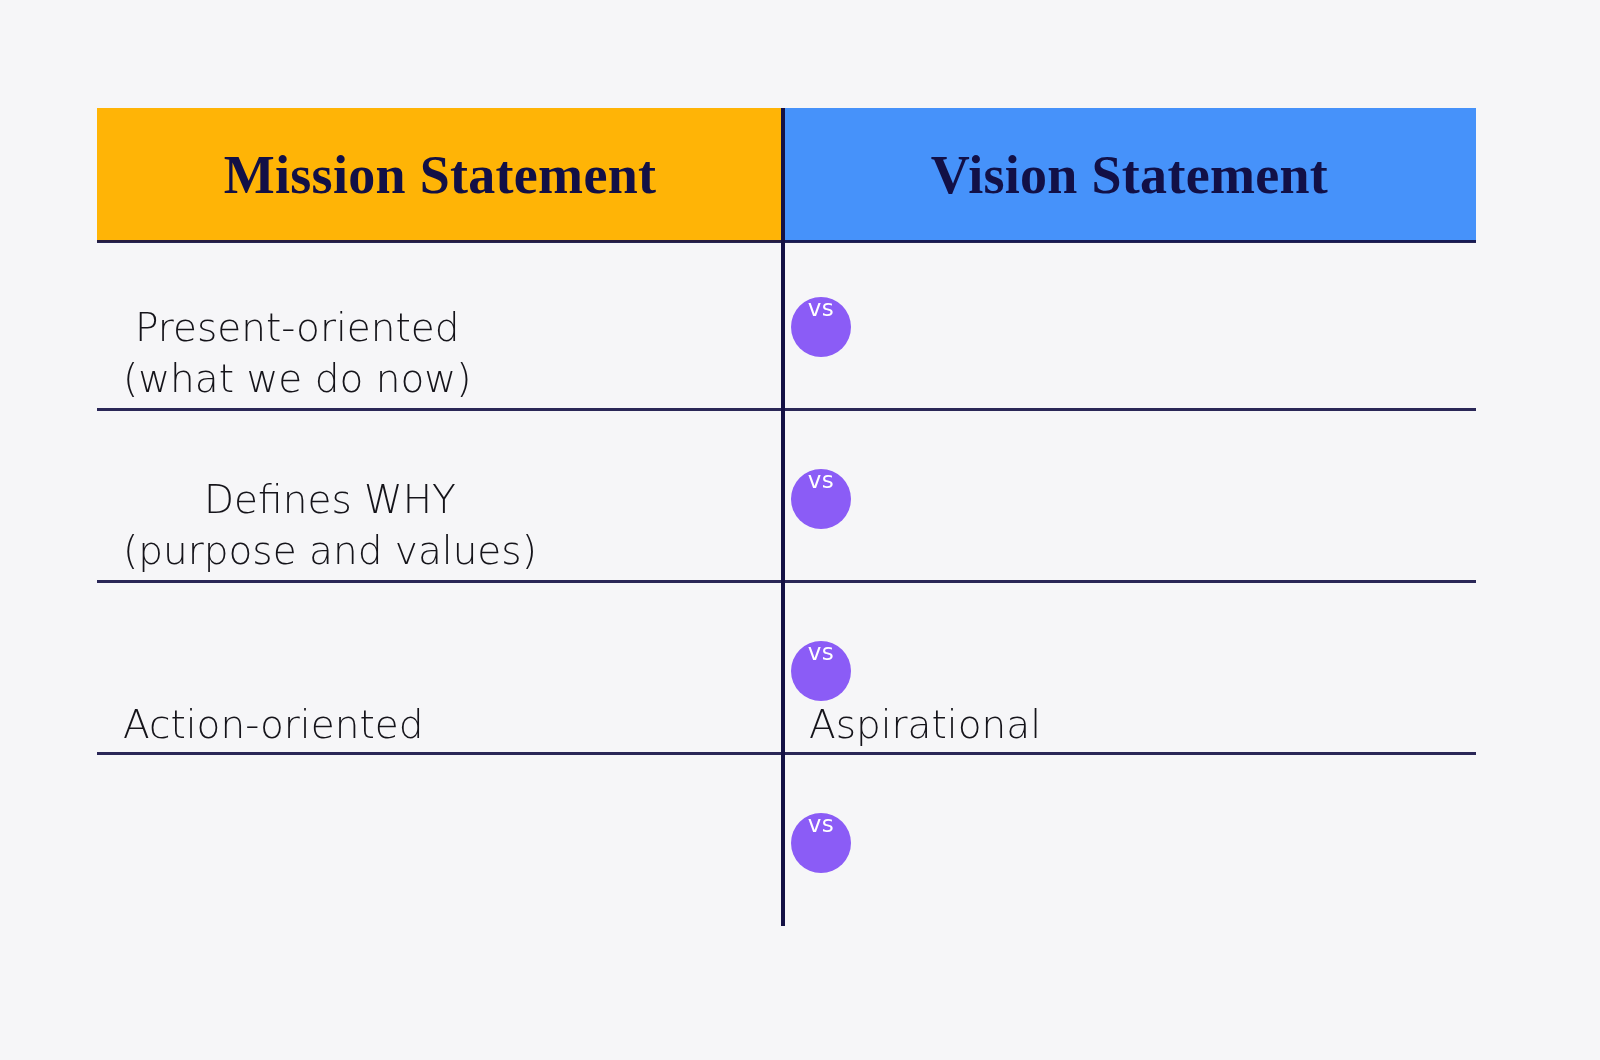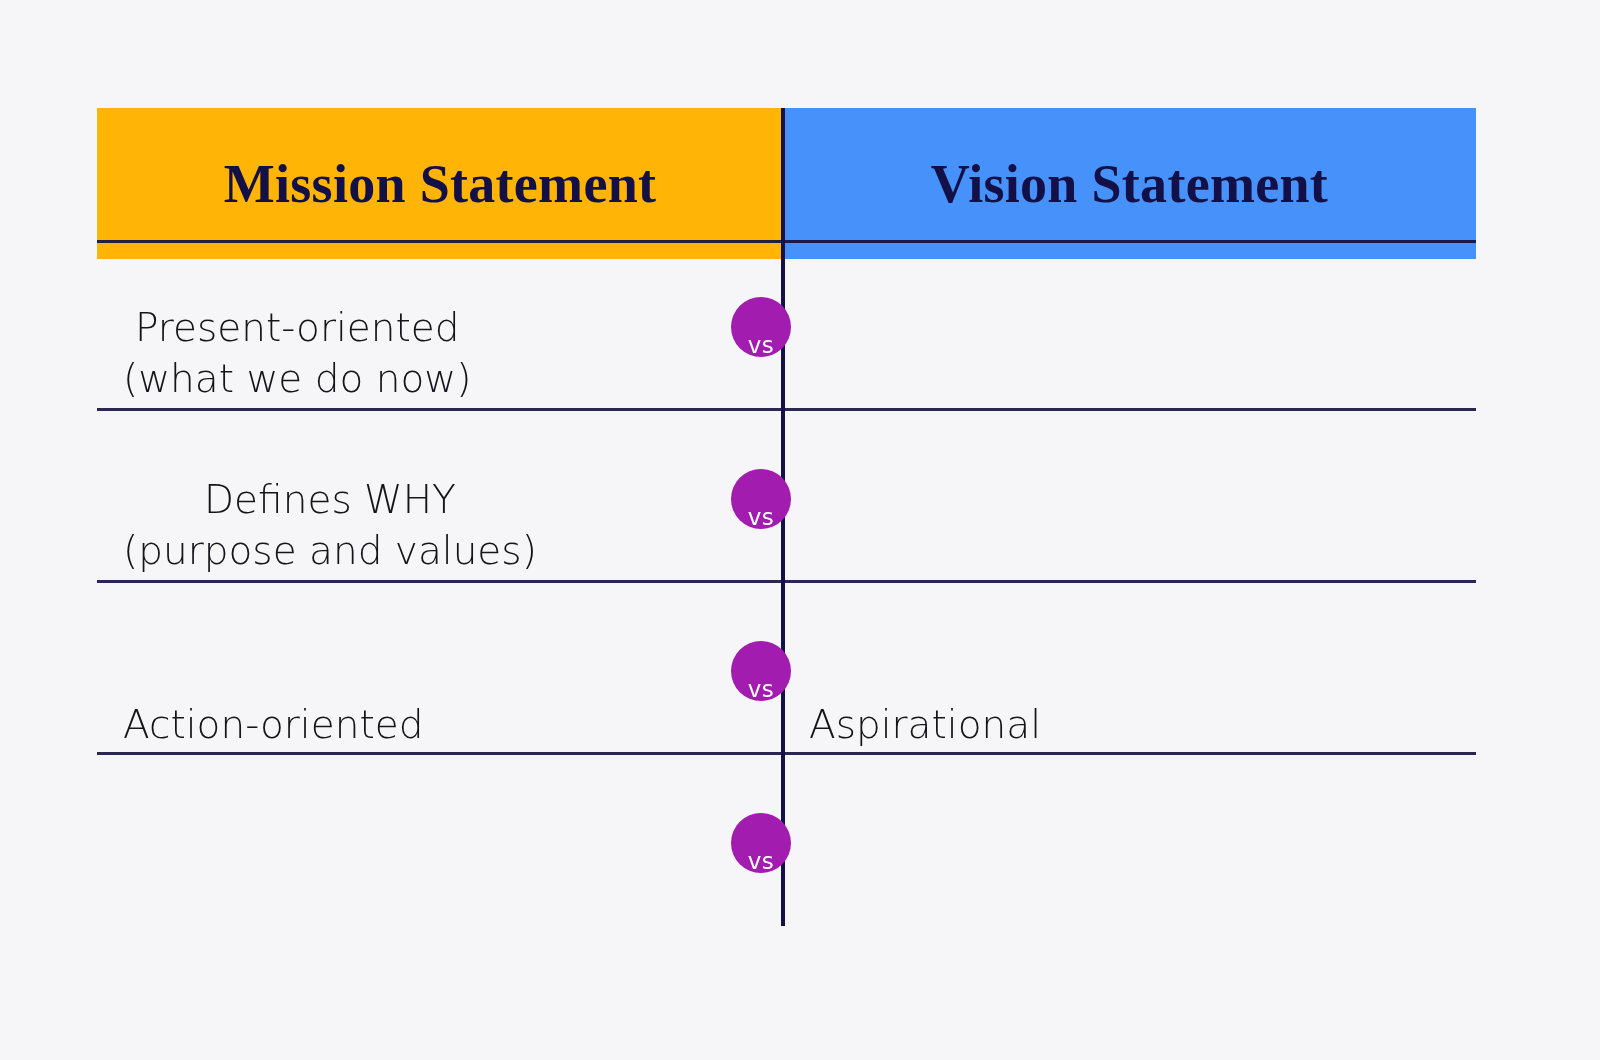--- a/index.html
+++ b/index.html
@@ -20,21 +20,21 @@
     height: 1060px;
     background: #f6f6f8;
   }
 
   
   .header-band {
     position: absolute;
     left: 97px;
     top: 108px;
     width: 1379px;
-    height: 151px;
+    height: 134px;
     display: flex;
   }
   .header-cell {
     height: 100%;
     display: flex;
     align-items: center;
     justify-content: center;
     box-sizing: border-box;
   }
   .header-cell.mission {
@@ -114,25 +114,25 @@
     line-height: 1.32;
     white-space: pre-line;
   }
 
   
   .vs-badge {
     position: absolute;
     width: 60px;
     height: 60px;
     border-radius: 50%;
-    background: #a21caf;
+    background: #8b5cf6;
     display: flex;
-    align-items: flex-end;
+    align-items: flex-start;
     justify-content: center;
-    left: 731px;
+    left: 791px;
   }
   .vs-badge span {
     font-family: "DejaVu Sans", "Liberation Sans", sans-serif;
     font-size: 23px;
     font-weight: 400;
     color: #ffffff;
     letter-spacing: 0.5px;
     line-height: 1;
   }
 </style>

